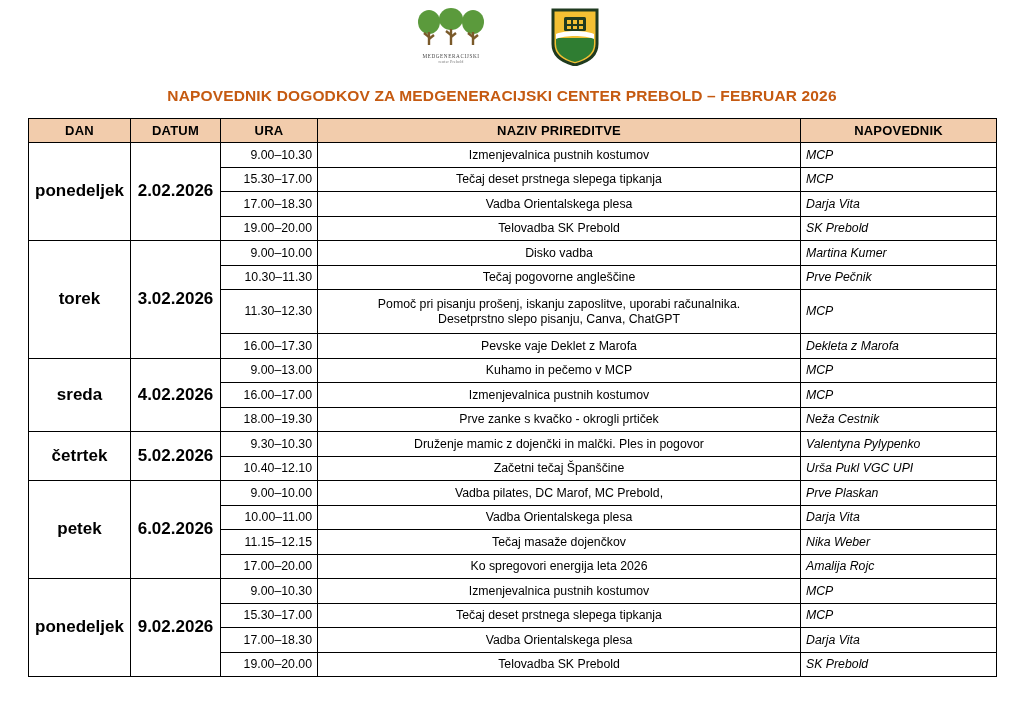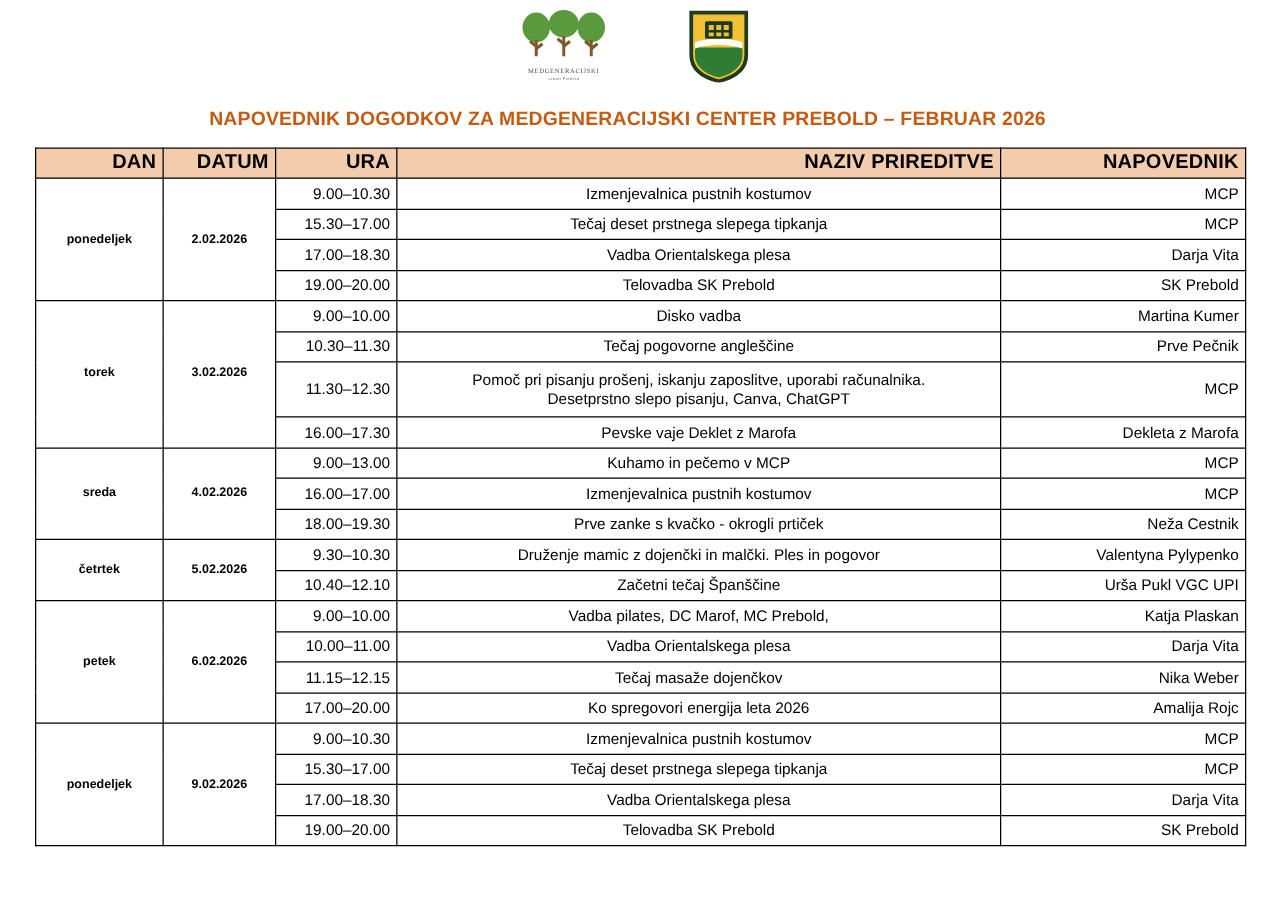--- a/index.html
+++ b/index.html
@@ -83,49 +83,50 @@
   }
   table.schedule th,
   table.schedule td {
     border: 1px solid #000000;
     padding: 0 5px;
     vertical-align: middle;
     line-height: 1.18;
   }
   table.schedule thead th {
     background: #f2ccac;
-    text-align: right;
+    text-align: center;
     font-weight: bold;
     height: 23px;
-    font-size: 16px;
+    font-size: 13px;
     letter-spacing: 0.2px;
   }
   col.c-day    { width: 102px; }
   col.c-date   { width: 90px;  }
   col.c-time   { width: 97px;  }
   col.c-name   { width: 483px; }
   col.c-org    { width: 196px; }
 
   td.day, td.date {
     text-align: center;
     font-weight: bold;
-    font-size: 10px;
+    font-size: 17px;
   }
   td.time {
     text-align: right;
     padding-right: 8px;
     white-space: nowrap;
   }
   td.name {
     text-align: center;
     padding-left: 7px;
   }
   td.org {
-    text-align: right;
+    text-align: left;
     padding-left: 7px;
+    font-style: italic;
   }
   tr.row { height: 24.5px; }
   tr.row-tall { height: 44px; }
   td.name .line2 { display: block; }
 </style>
 </head>
 <body>
 
 <div class="page">
 
@@ -267,21 +268,21 @@
           <tr class="row">
             <td class="time">10.40–12.10</td>
             <td class="name">Začetni tečaj Španščine</td>
             <td class="org">Urša Pukl VGC UPI</td>
           </tr>
           <tr class="row">
             <td class="day" rowspan="4">petek</td>
             <td class="date" rowspan="4">6.02.2026</td>
             <td class="time">9.00–10.00</td>
             <td class="name">Vadba pilates, DC Marof, MC Prebold,</td>
-            <td class="org"> Katja Plaskan</td>
+            <td class="org"> Prve Plaskan</td>
           </tr>
           <tr class="row">
             <td class="time">10.00–11.00</td>
             <td class="name">Vadba Orientalskega plesa</td>
             <td class="org">Darja Vita</td>
           </tr>
           <tr class="row">
             <td class="time">11.15–12.15</td>
             <td class="name">Tečaj masaže dojenčkov</td>
             <td class="org">Nika Weber</td>

